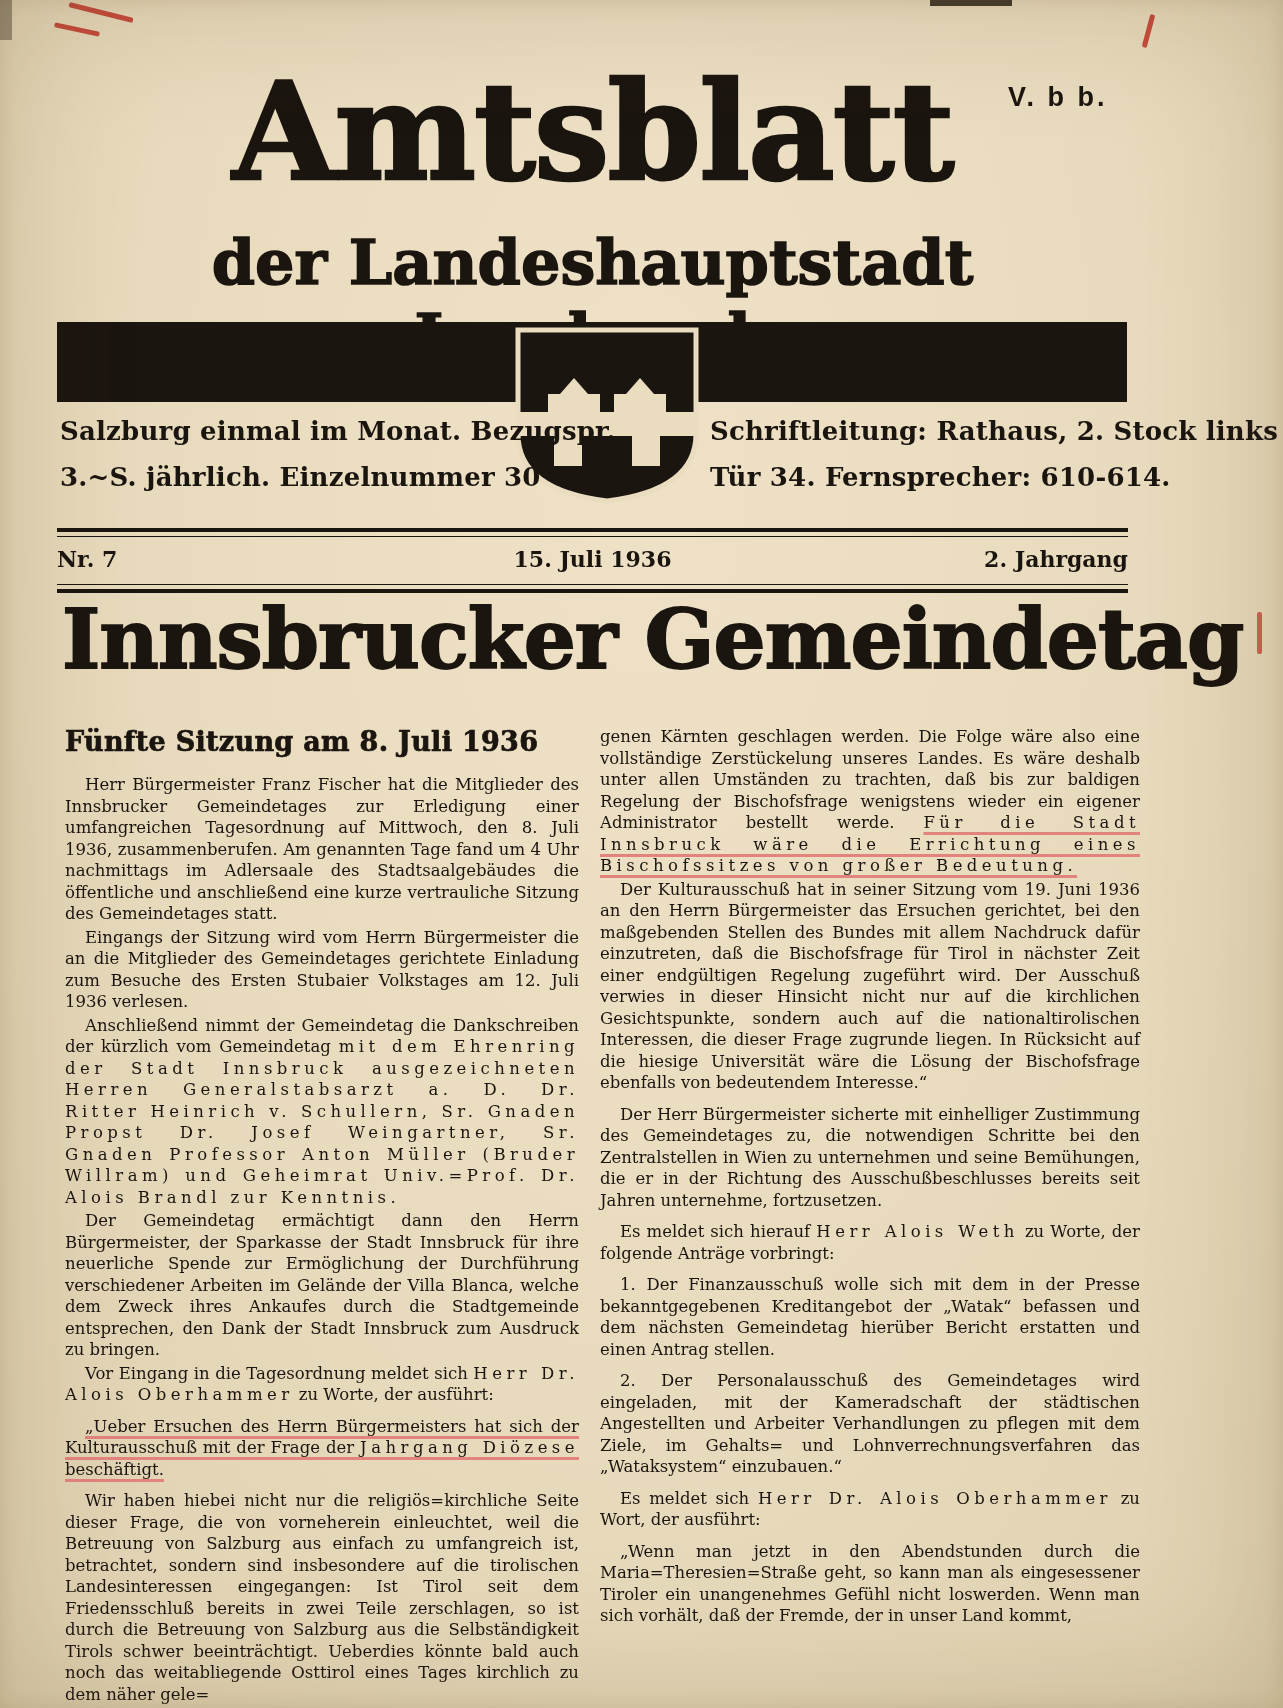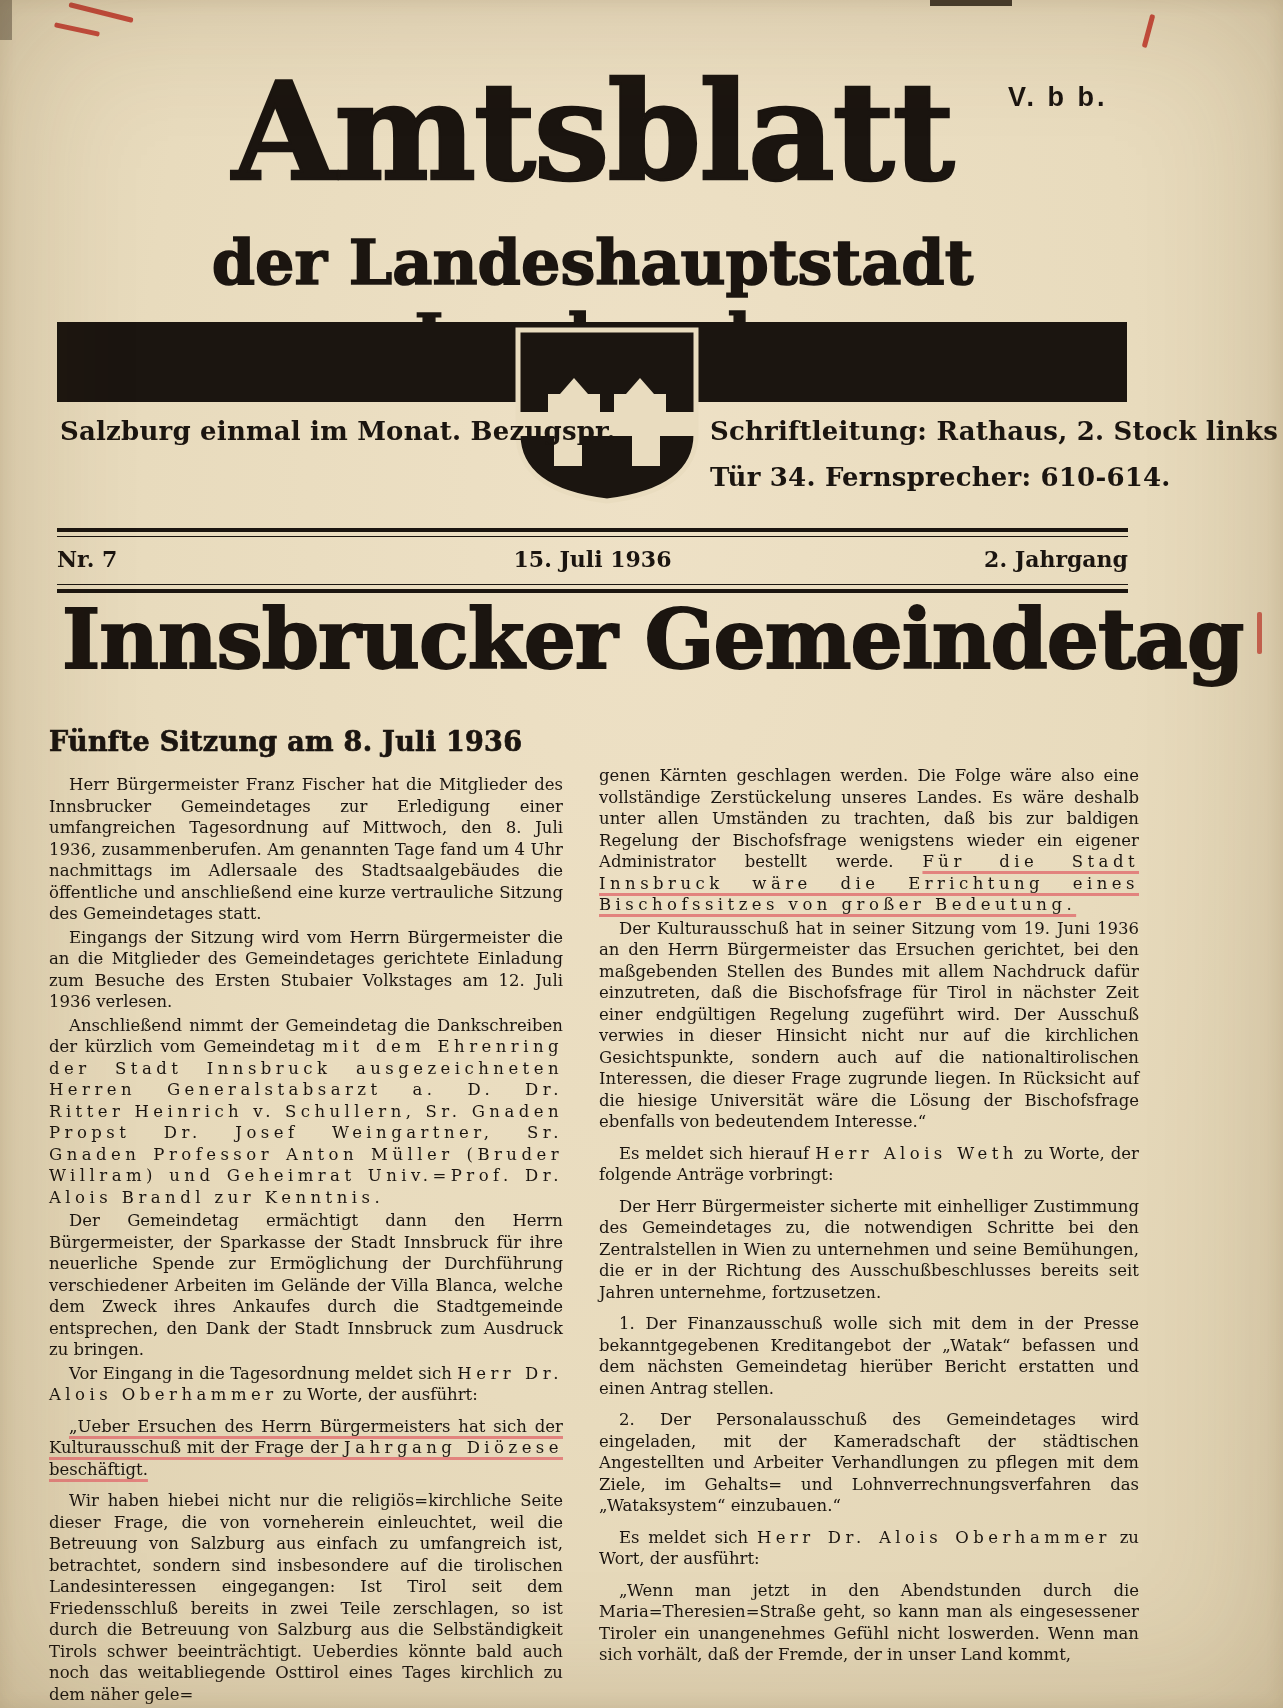--- a/index.html
+++ b/index.html
@@ -68,22 +68,22 @@
   .issue-row .i-mid{flex:1;text-align:center;}
   .issue-row .i-right{width:220px;text-align:right;}
 
   
   .headline{
     position:absolute;left:62px;top:592px;
     font-weight:bold;font-size:82px;line-height:1.15;letter-spacing:-1px;
     -webkit-text-stroke:1.8px var(--ink);
   }
   .columns{
-    position:absolute;left:49px;top:726px;width:1102px;
-    display:flex;gap:24px;align-items:center;
+    position:absolute;left:65px;top:726px;width:1102px;
+    display:flex;gap:9px;align-items:flex-start;
   }
   .col{text-align:justify;font-size:16.5px;line-height:21.5px;}
   .col-left{width:526px;}
   .col-right{width:552px;}
   .subhead{
     font-weight:bold;font-size:27px;line-height:1.2;text-align:left;
     margin:0 0 16px 0;letter-spacing:.3px;-webkit-text-stroke:.7px var(--ink);
   }
   .para{margin:0 12px 2px 0;}
   .para.indent{text-indent:20px;}
@@ -120,20 +120,21 @@
     <path d="M6,4 H184 V108 C184,146 152,168 95,175 C38,168 6,146 6,108 Z" fill="currentColor" stroke="var(--paper)" stroke-width="5"></path>
     <rect x="6" y="86" width="178" height="24" fill="var(--paper)"></rect>
     <polygon points="36,86 36,68 48,68 62,52 76,68 88,68 88,86" fill="var(--paper)"></polygon>
     <polygon points="102,86 102,68 114,68 128,52 142,68 154,68 154,86" fill="var(--paper)"></polygon>
     <rect x="42" y="110" width="28" height="30" fill="var(--paper)"></rect>
     <rect x="120" y="110" width="28" height="30" fill="var(--paper)"></rect>
   </svg>
 
   <div class="info info-left">
     <div>Salzburg einmal im Monat. Bezugspr.</div>
+    <div>3.~S. jährlich. Einzelnummer 30 Gr.</div>
   </div>
   <div class="info info-right">
     <div>Schriftleitung: Rathaus, 2. Stock links</div>
     <div>Tür 34. Fernsprecher: 610-614.</div>
   </div>
 
   <div class="rule rule-top"></div>
   <div class="issue-row">
     <span class="i-left">Nr. 7</span>
     <span class="i-mid">15. Juli 1936</span>
@@ -150,22 +151,22 @@
         <p class="para indent"><span class="">Eingangs der Sitzung wird vom Herrn Bürgermeister die an die Mitglieder des Gemeindetages gerichtete Einladung zum Besuche des Ersten Stubaier Volkstages am 12. Juli 1936 verlesen.</span></p>
         <p class="para indent"><span class="">Anschließend nimmt der Gemeindetag die Dankschreiben der kürzlich vom Gemeindetag </span><span class="sperr ">mit dem Ehrenring der Stadt Innsbruck ausgezeichneten Herren Generalstabsarzt a. D. Dr. Ritter Heinrich v. Schullern, Sr. Gnaden Propst Dr. Josef Weingartner, Sr. Gnaden Professor Anton Müller (Bruder Willram) und Geheimrat Univ.=Prof. Dr. Alois Brandl zur Kenntnis.</span></p>
         <p class="para indent"><span class="">Der Gemeindetag ermächtigt dann den Herrn Bürgermeister, der Sparkasse der Stadt Innsbruck für ihre neuerliche Spende zur Ermöglichung der Durchführung verschiedener Arbeiten im Gelände der Villa Blanca, welche dem Zweck ihres Ankaufes durch die Stadtgemeinde entsprechen, den Dank der Stadt Innsbruck zum Ausdruck zu bringen.</span></p>
         <p class="para indent"><span class="">Vor Eingang in die Tagesordnung meldet sich </span><span class="sperr ">Herr Dr. Alois Oberhammer</span><span class=""> zu Worte, der ausführt:</span></p>
         <p class="para indent gap"><span class="redline">„Ueber Ersuchen des Herrn Bürgermeisters hat sich der Kulturausschuß mit der Frage der </span><span class="sperr redline">Jahrgang Diözese</span><span class="redline"> beschäftigt.</span></p>
         <p class="para indent gap"><span class="">Wir haben hiebei nicht nur die religiös=kirchliche Seite dieser Frage, die von vorneherein einleuchtet, weil die Betreuung von Salzburg aus einfach zu umfangreich ist, betrachtet, sondern sind insbesondere auf die tirolischen Landesinteressen eingegangen: Ist Tirol seit dem Friedensschluß bereits in zwei Teile zerschlagen, so ist durch die Betreuung von Salzburg aus die Selbständigkeit Tirols schwer beeinträchtigt. Ueberdies könnte bald auch noch das weitabliegende Osttirol eines Tages kirchlich zu dem näher gele=</span></p>
       </div>
     <div class="col col-right" id="col-right">
         <p class="para"><span class="">genen Kärnten geschlagen werden. Die Folge wäre also eine vollständige Zerstückelung unseres Landes. Es wäre deshalb unter allen Umständen zu trachten, daß bis zur baldigen Regelung der Bischofsfrage wenigstens wieder ein eigener Administrator bestellt werde. </span><span class="sperr redline">Für die Stadt Innsbruck wäre die Errichtung eines Bischofssitzes von großer Bedeutung.</span></p>
         <p class="para indent"><span class="">Der Kulturausschuß hat in seiner Sitzung vom 19. Juni 1936 an den Herrn Bürgermeister das Ersuchen gerichtet, bei den maßgebenden Stellen des Bundes mit allem Nachdruck dafür einzutreten, daß die Bischofsfrage für Tirol in nächster Zeit einer endgültigen Regelung zugeführt wird. Der Ausschuß verwies in dieser Hinsicht nicht nur auf die kirchlichen Gesichtspunkte, sondern auch auf die nationaltirolischen Interessen, die dieser Frage zugrunde liegen. In Rücksicht auf die hiesige Universität wäre die Lösung der Bischofsfrage ebenfalls von bedeutendem Interesse.“</span></p>
+        <p class="para indent gap"><span class="">Der Herr Bürgermeister sicherte mit einhelliger Zustimmung des Gemeindetages zu, die notwendigen Schritte bei den Zentralstellen in Wien zu unternehmen und seine Bemühungen, die er in der Richtung des Ausschußbeschlusses bereits seit Jahren unternehme, fortzusetzen.</span></p>
         <p class="para indent gap"><span class="">Es meldet sich hierauf </span><span class="sperr ">Herr Alois Weth</span><span class=""> zu Worte, der folgende Anträge vorbringt:</span></p>
-        <p class="para indent gap"><span class="">Der Herr Bürgermeister sicherte mit einhelliger Zustimmung des Gemeindetages zu, die notwendigen Schritte bei den Zentralstellen in Wien zu unternehmen und seine Bemühungen, die er in der Richtung des Ausschußbeschlusses bereits seit Jahren unternehme, fortzusetzen.</span></p>
         <p class="para indent gap"><span class="">1. Der Finanzausschuß wolle sich mit dem in der Presse bekanntgegebenen Kreditangebot der „Watak“ befassen und dem nächsten Gemeindetag hierüber Bericht erstatten und einen Antrag stellen.</span></p>
         <p class="para indent gap"><span class="">2. Der Personalausschuß des Gemeindetages wird eingeladen, mit der Kameradschaft der städtischen Angestellten und Arbeiter Verhandlungen zu pflegen mit dem Ziele, im Gehalts= und Lohnverrechnungsverfahren das „Wataksystem“ einzubauen.“</span></p>
         <p class="para indent gap"><span class="">Es meldet sich </span><span class="sperr ">Herr Dr. Alois Oberhammer</span><span class=""> zu Wort, der ausführt:</span></p>
         <p class="para indent gap"><span class="">„Wenn man jetzt in den Abendstunden durch die Maria=Theresien=Straße geht, so kann man als eingesessener Tiroler ein unangenehmes Gefühl nicht loswerden. Wenn man sich vorhält, daß der Fremde, der in unser Land kommt,</span></p>
       </div>
   </div>
 
 </div>
 
 </body></html>

